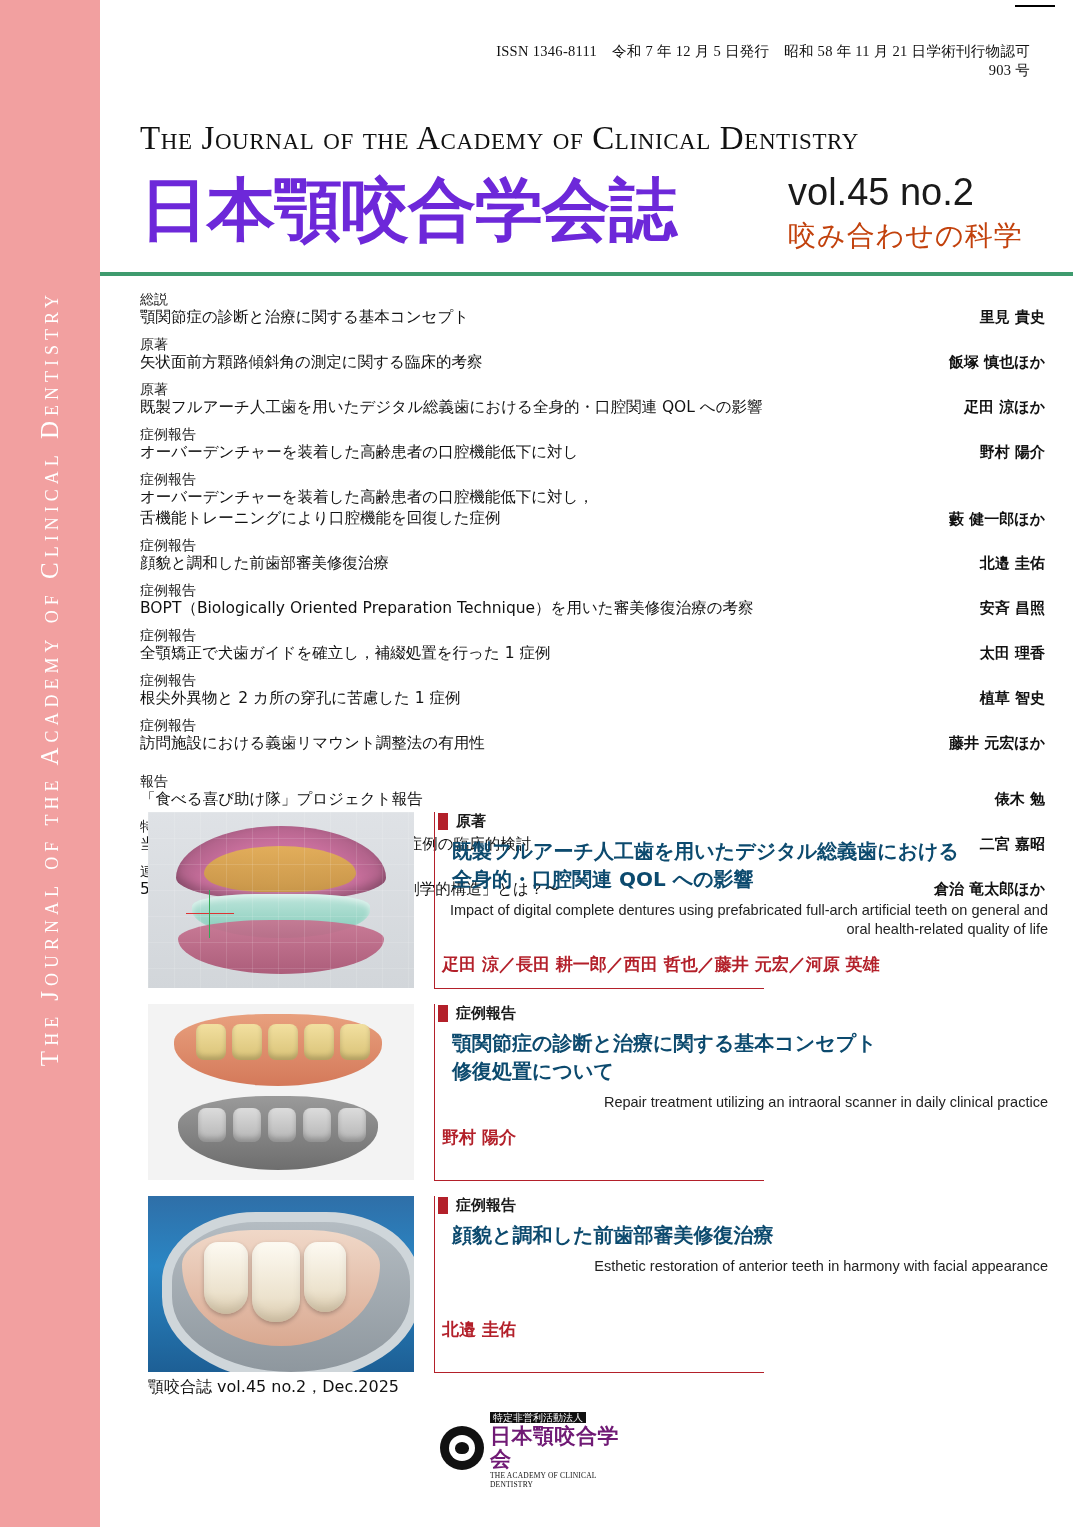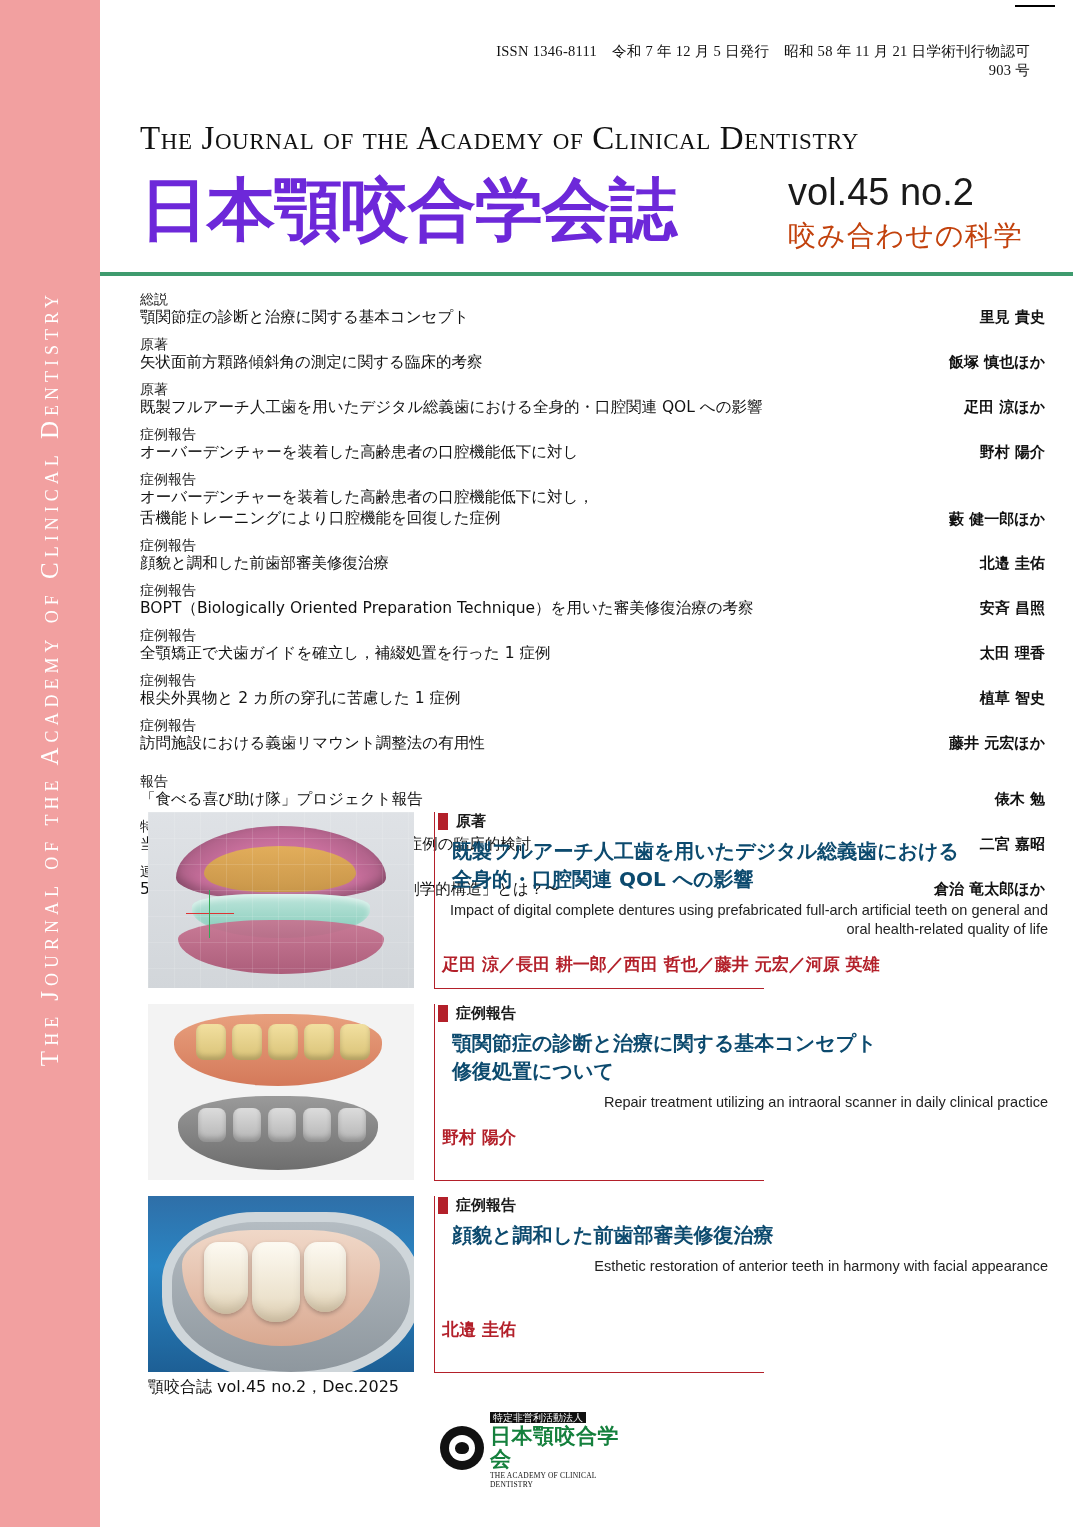--- a/index.html
+++ b/index.html
@@ -184,21 +184,21 @@
     border-radius:50% 50% 45% 45%;background:#111;z-index:2;
   }
   .logo-txt{margin-left:6px;}
   .logo-small{
     font-family:"DejaVu Sans", sans-serif;
     font-size:10px;color:#111;line-height:9px;
     background:#111;color:#fff;display:inline-block;padding:1px 3px;
   }
   .logo-main{
     font-family:"DejaVu Sans", sans-serif;
-    font-weight:bold;font-size:21px;color:#15803d;line-height:23px;
+    font-weight:bold;font-size:21px;color:#701a75;line-height:23px;
     letter-spacing:0.5px;
   }
   .logo-en{
     font-family:"Liberation Serif", serif;
     font-size:7.5px;color:#111;letter-spacing:0.2px;
   }
 
   
   .art1{position:absolute;inset:0;background:
      linear-gradient(180deg,#dfe2e6 0%,#d2d6da 100%);}

